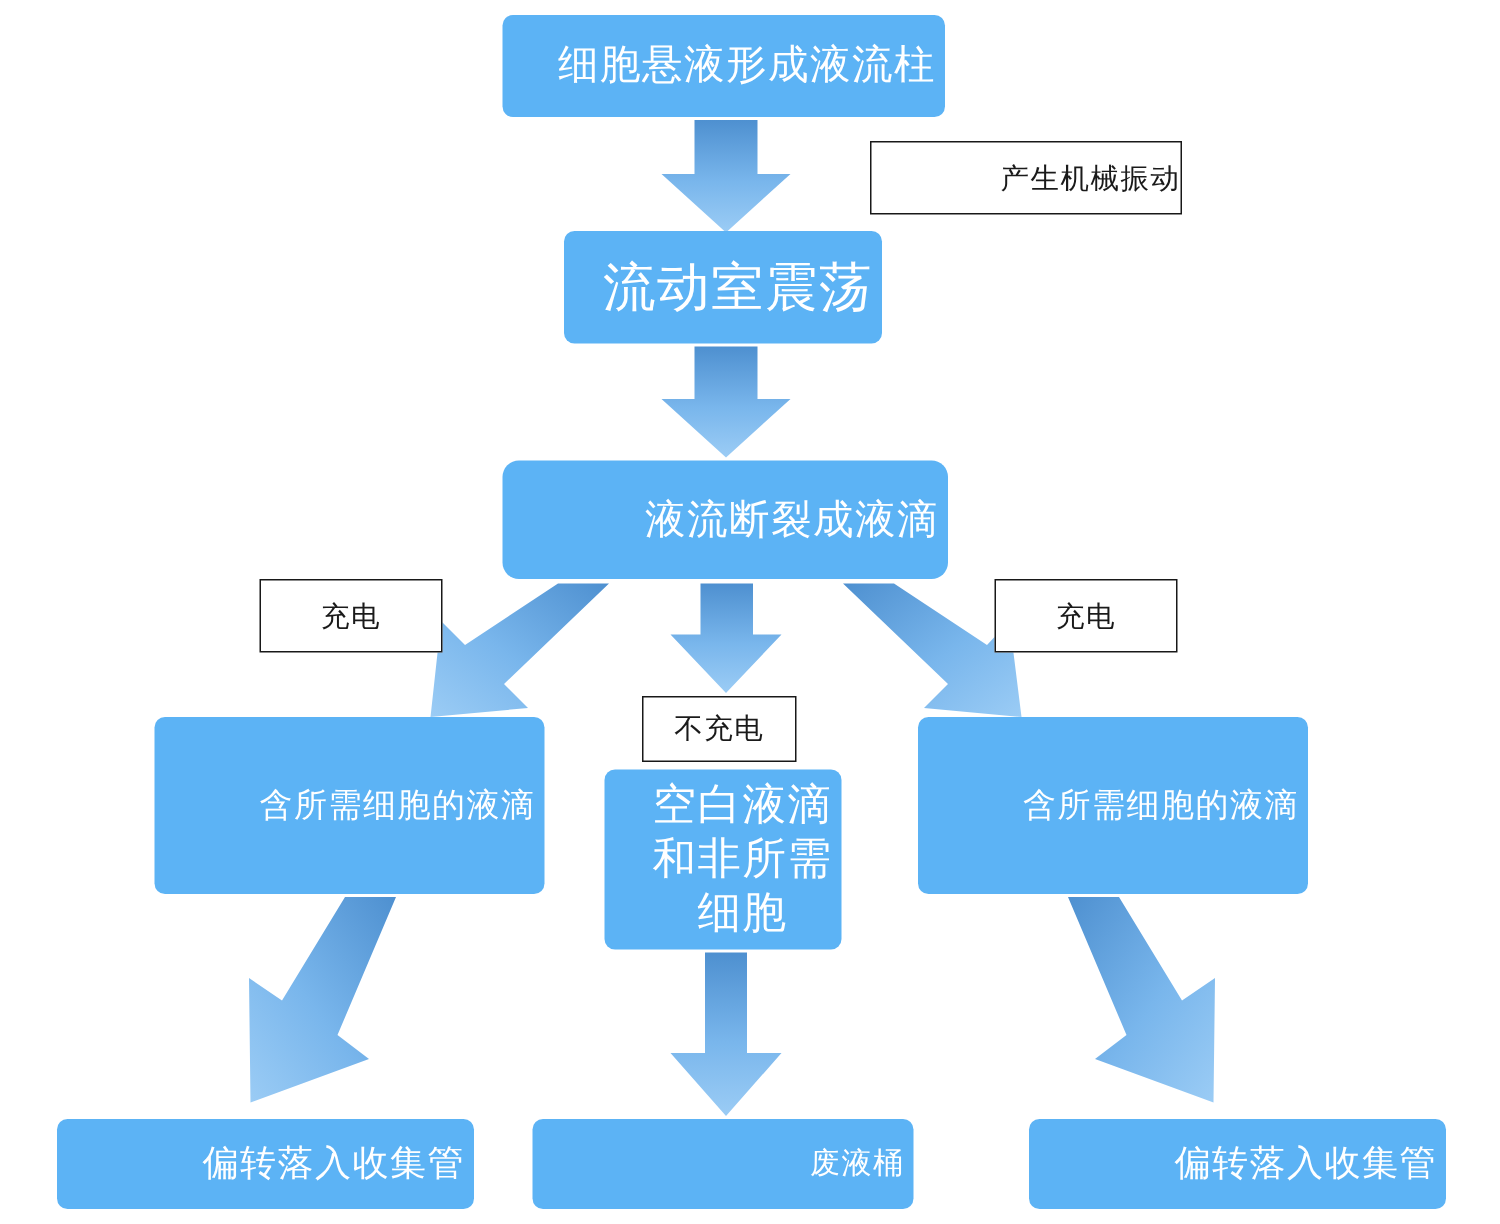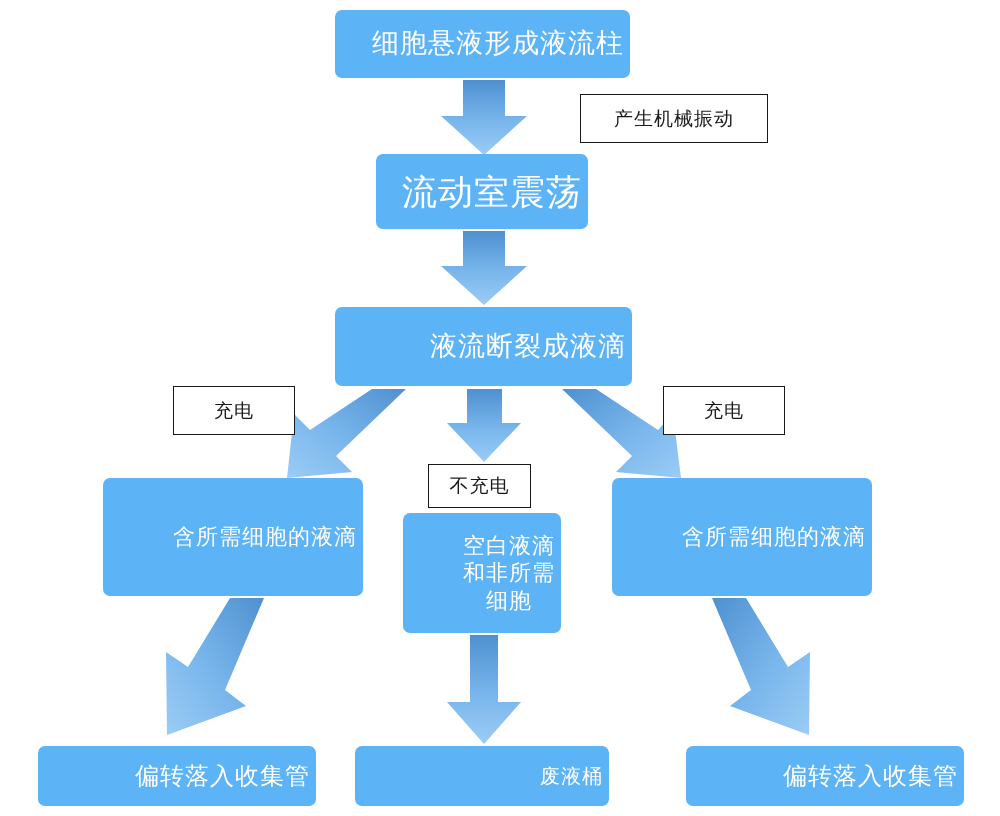--- a/index.html
+++ b/index.html
@@ -116,29 +116,29 @@
   </svg>
 
   <div class="node" style="left:335px; top:10px; width:295px; height:68px; font-size:27px;">
     <span>细胞悬液形成液流柱</span>
   </div>
 
   <div class="node" style="left:376px; top:154px; width:212px; height:75px; font-size:35px;">
     <span>流动室震荡</span>
   </div>
 
-  <div class="node" style="left:335px; top:307px; width:297px; height:79px; font-size:27px;">
+  <div class="node" style="left:335px; top:307px; width:297px; height:79px; font-size:27px;border-radius:11px;">
     <span>液流断裂成液滴</span>
   </div>
 
   <div class="node" style="left:103px; top:478px; width:260px; height:118px; font-size:22px;">
     <span>含所需细胞的液滴</span>
   </div>
 
-  <div class="node" style="left:403px; top:513px; width:158px; height:120px; font-size:22px; white-space:pre-line;">
+  <div class="node" style="left:403px; top:513px; width:158px; height:120px; font-size:29px; white-space:pre-line;">
     <span style="white-space:pre-line;">空白液滴
 和非所需
 细胞</span>
   </div>
 
   <div class="node" style="left:612px; top:478px; width:260px; height:118px; font-size:22px;">
     <span>含所需细胞的液滴</span>
   </div>
 
   <div class="node" style="left:38px; top:746px; width:278px; height:60px; font-size:24px;">
@@ -146,21 +146,21 @@
   </div>
 
   <div class="node" style="left:355px; top:746px; width:254px; height:60px; font-size:20px;">
     <span>废液桶</span>
   </div>
 
   <div class="node" style="left:686px; top:746px; width:278px; height:60px; font-size:24px;">
     <span>偏转落入收集管</span>
   </div>
 
-  <div class="label-box" style="left:580px; top:94px; width:188px; height:49px; font-size:19px;">
+  <div class="label-box" style="left:580px; top:94px; width:208px; height:49px; font-size:19px;justify-content:flex-end;">
     <span>产生机械振动</span>
   </div>
 
   <div class="label-box" style="left:173px; top:386px; width:122px; height:49px; font-size:19px;">
     <span>充电</span>
   </div>
 
   <div class="label-box" style="left:663px; top:386px; width:122px; height:49px; font-size:19px;">
     <span>充电</span>
   </div>

